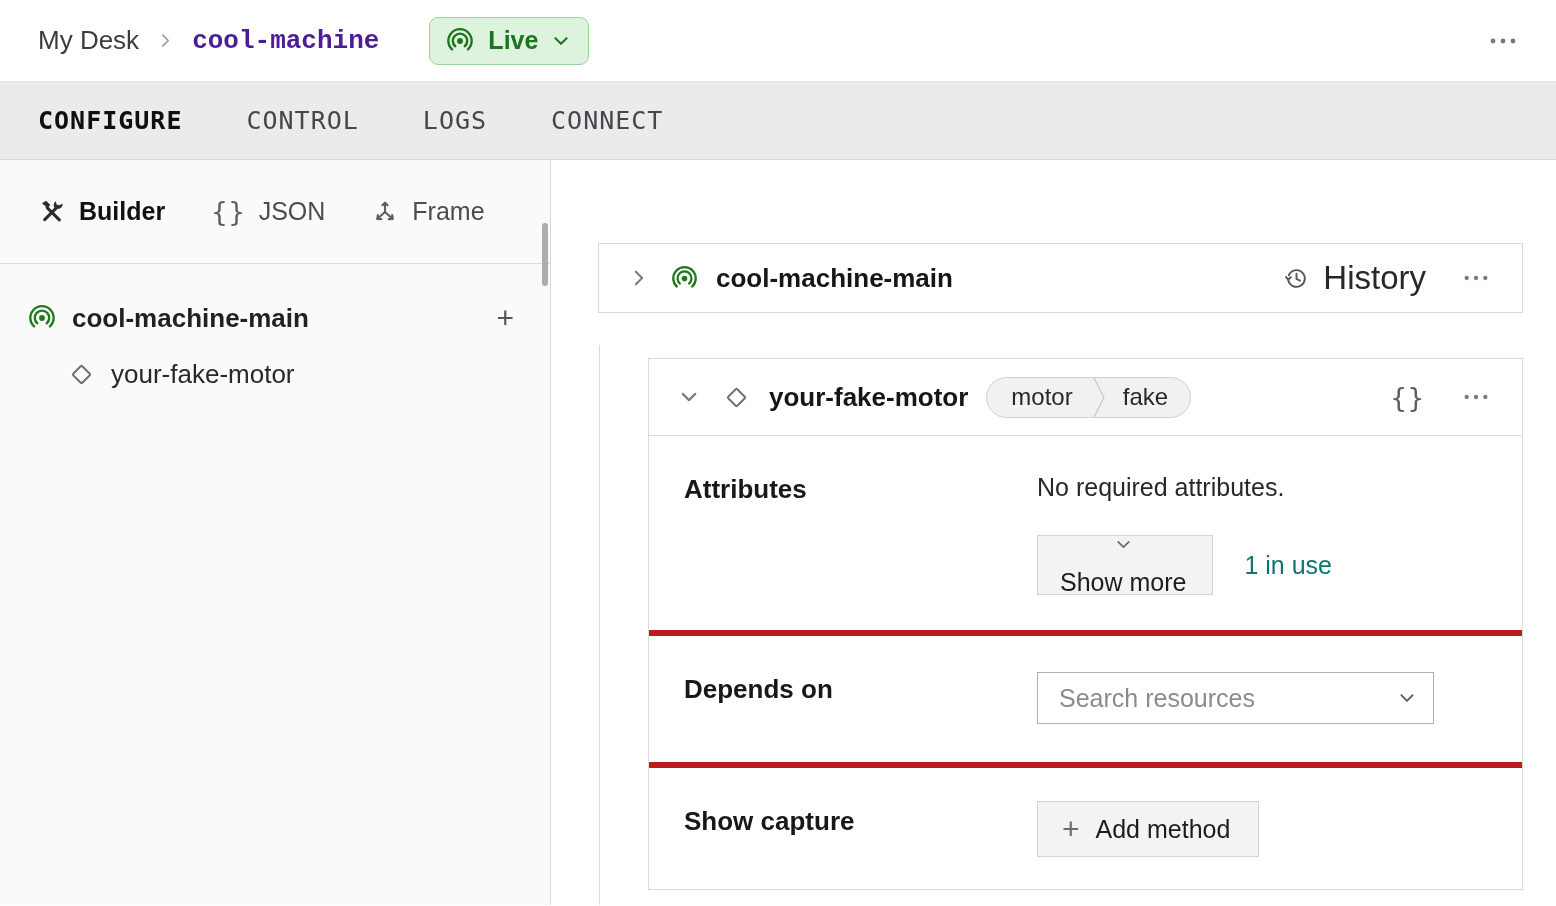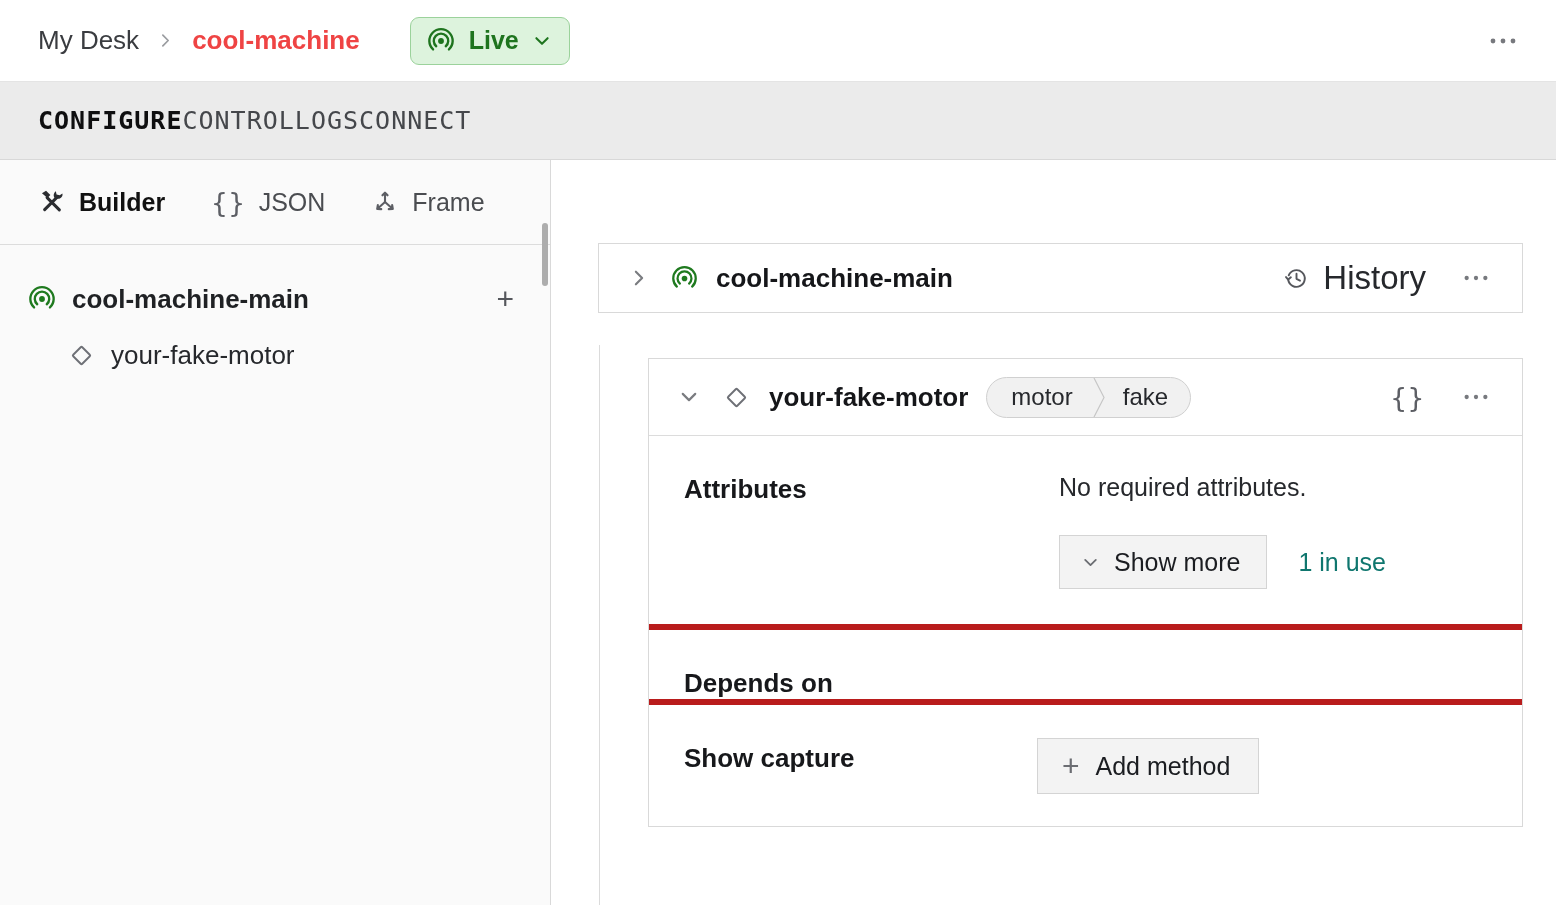--- a/index.html
+++ b/index.html
@@ -4,52 +4,52 @@
 <style>
   * { margin:0; padding:0; box-sizing:border-box; }
   html,body { width:1556px; height:906px; overflow:hidden; background:#fff;
     font-family:"Liberation Sans", sans-serif; color:#1c1d21; }
 
   
   .topbar { height:82px; display:flex; align-items:center; padding:0 36px 0 38px;
     background:#fff; border-bottom:1px solid #e4e4e4; }
   .breadcrumb { display:flex; align-items:center; gap:18px; font-size:26px; }
   .crumb-parent { color:#3a3c40; cursor:pointer; }
-  .crumb-current { color:#ef4444; font-weight:700; }
+  .crumb-current { color:#4c1d95; font-weight:700;font-family:Liberation Mono, monospace; }
   .crumb-sep { color:#9a9ca0; display:flex; }
 
   .live-pill { margin-left:50px; height:48px; display:flex; align-items:center; gap:14px;
     background:#ddf3dd; border:1px solid #9bd29b; border-radius:9px; padding:0 18px 0 16px;
     font-size:25px; font-weight:600; color:#1e741e; cursor:pointer;
     font-family:"Liberation Sans", sans-serif; }
   .live-pill svg { display:block; }
 
   .spacer { flex:1; }
 
   .save-btn { height:50px; display:flex; align-items:center; background:#f3f3f3;
     border:1px solid #cfcfcf; border-radius:3px; padding:0 24px; cursor:pointer;
     font-family:"Liberation Sans", sans-serif; font-size:25px; }
   .save-btn .save-label { color:#111; font-weight:500; }
   .save-btn .shortcut { color:#8a8c91; margin-left:17px; font-size:25px; }
 
   .dots-btn { margin-left:34px; display:flex; align-items:center; cursor:pointer; padding:6px 2px; }
 
   
   .tabbar { height:78px; background:#ebebeb; border-bottom:1px solid #d8d8d8;
-    display:flex; align-items:center; padding-left:38px; }
+    display:flex; align-items:center; padding-left:38px; gap:64px; }
   .tab { font-family:"DejaVu Sans Mono", monospace; font-size:25px; letter-spacing:1px;
     color:#45474b; font-weight:500; cursor:pointer; }
   .tab.active { color:#0f0f10; font-weight:700; }
 
   
   .body { display:flex; height:745px; }
 
   .sidebar { width:551px; background:#fafafa; border-right:1px solid #d9d9d9;
     position:relative; flex-shrink:0; }
-  .modes { height:85px; display:flex; padding-left:38px; gap:46px;
+  .modes { height:104px; display:flex; padding-left:38px; gap:46px;
     border-bottom:1px solid #dcdcdc; }
   .mode { display:flex; align-items:center; gap:13px; cursor:pointer; font-size:25px; color:#4a4c50; }
   .mode .micon { display:flex; color:#5c5e64; }
   .mode.active { color:#111; font-weight:700; }
   .mode.active .micon { color:#2b2d31; }
   .braces-glyph { font-family:"DejaVu Sans Mono", monospace; font-size:27px; color:#5c5e64; letter-spacing:1px; }
 
   .tree { padding-top:26px; }
   .tree-row { height:56px; display:flex; align-items:center; gap:16px;
     padding-left:28px; padding-right:36px; cursor:pointer; }
@@ -93,27 +93,27 @@
   .hdr-actions { margin-left:auto; display:flex; align-items:center; gap:35px; }
   .braces-btn { font-family:"DejaVu Sans Mono", monospace; font-size:27px; color:#5c5e64;
     letter-spacing:1px; cursor:pointer; }
 
   .section { display:flex; }
   .section + .section { border-top:6px solid #b91c1c; }
   .section-label { width:388px; flex-shrink:0; padding:38px 0 0 35px;
     font-size:26px; font-weight:600; color:#17181b; }
   .section-content { flex:1; padding-right:60px; }
 
-  .sec-attributes .section-content { padding-top:37px; padding-bottom:35px;margin-left:22px; }
+  .sec-attributes .section-content { padding-top:37px; padding-bottom:35px; }
   .attr-empty { font-size:25px; color:#26282c; }
   .attr-row { margin-top:33px; display:flex; align-items:center; gap:31px; }
 
   .gray-btn { display:flex; align-items:center; background:#f3f3f3; border:1px solid #d4d4d4;
     cursor:pointer; font-family:"Liberation Sans", sans-serif; }
-  .show-more-btn { height:54px; padding:0 26px 0 22px; gap:15px; }
+  .show-more-btn { height:60px; padding:0 26px 0 22px; gap:15px;flex-direction:column; }
   .show-more-btn .blabel { font-size:25px; color:#1b1d21; font-weight:500; }
   .show-more-btn .chev { display:flex; color:#6b6d72; }
   .in-use { font-size:25px; color:#0f766e; }
 
   .sec-depends .section-content { padding-top:36px; padding-bottom:38px; }
   .search-select { position:relative; width:397px; height:52px; }
   .search-select input { width:100%; height:100%; border:1px solid #aeb0b5; background:#fff;
     padding:0 48px 0 21px; font-size:25px; color:#26282c;
     font-family:"Liberation Sans", sans-serif; outline:none; }
   .search-select input::placeholder { color:#898b90; opacity:1; }
@@ -317,20 +317,30 @@
               </span>
               <span class="blabel">Show more</span>
             </button>
             <span class="in-use">1 in use</span>
           </div>
         </div>
       </div>
 
       <div class="section sec-depends">
         <div class="section-label">Depends on</div>
+        <div class="section-content">
+          <div class="search-select">
+            <input type="text" placeholder="Search resources" style="">
+            <span class="chev">
+              <svg width="18" height="18" viewBox="0 0 16 16" fill="none" stroke="currentColor" stroke-width="1.6" stroke-linecap="round" stroke-linejoin="round">
+                  <path d="M3 5.5 L8 10.5 L13 5.5"></path>
+                </svg>
+            </span>
+          </div>
+        </div>
       </div>
 
       <div class="section sec-capture">
         <div class="section-label">Show capture</div>
         <div class="section-content">
           <button class="gray-btn add-method-btn">
             <span class="plus">+</span>
             <span class="blabel">Add method</span>
           </button>
         </div>

